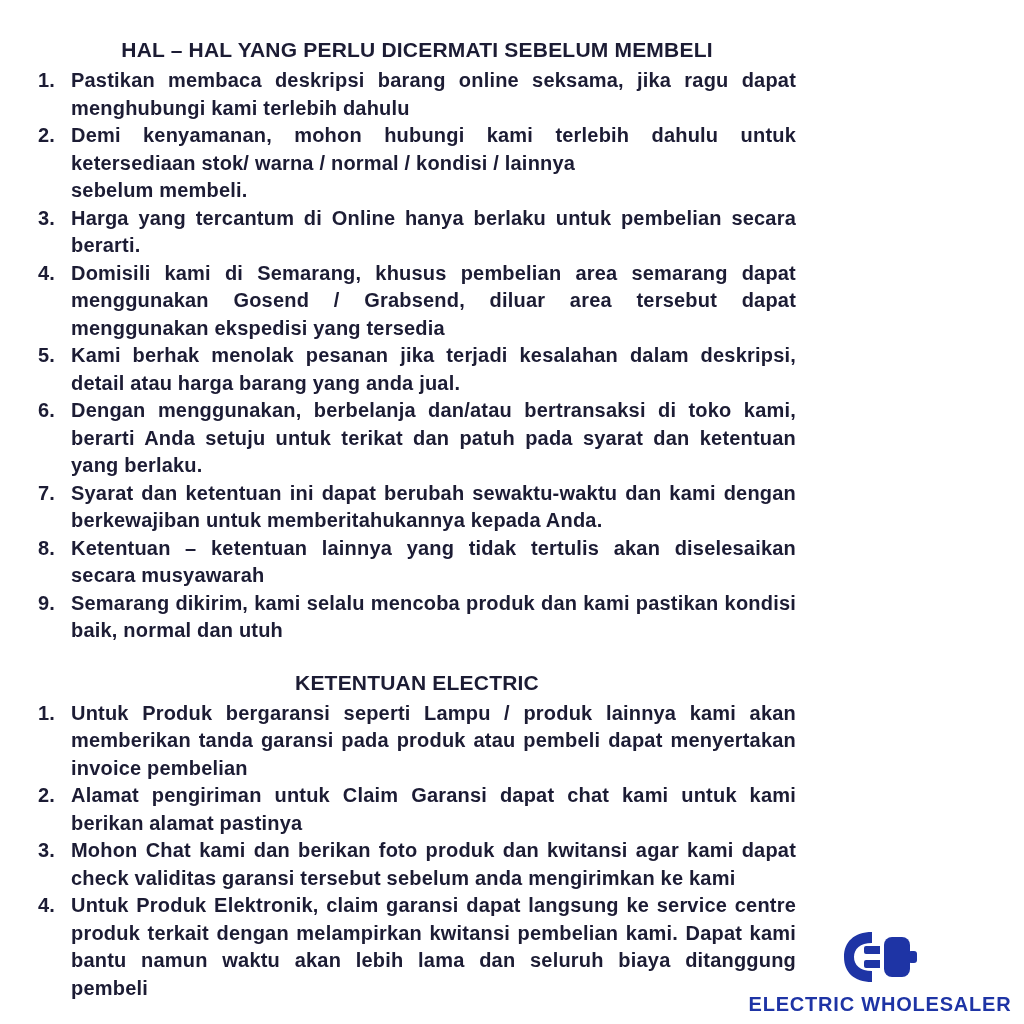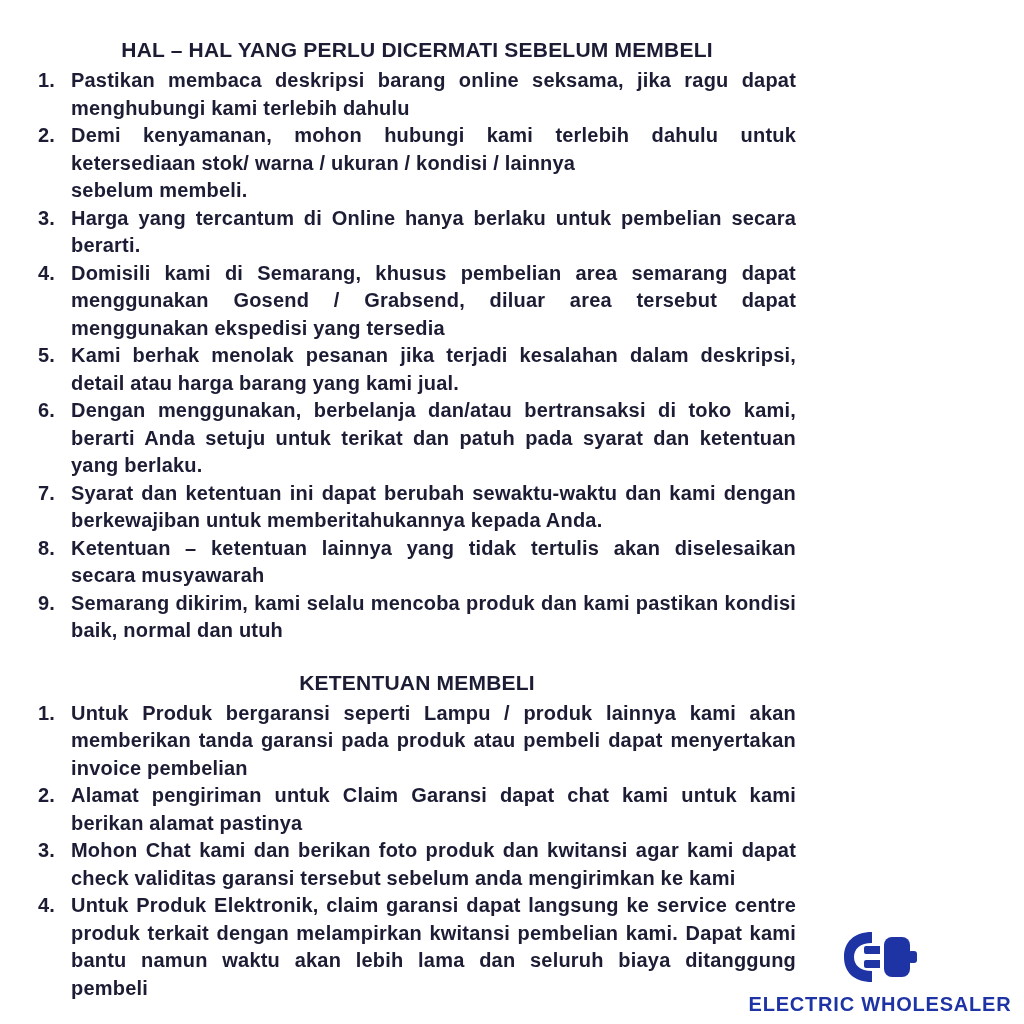--- a/index.html
+++ b/index.html
@@ -81,54 +81,54 @@
 
   <h1 class="section-title">HAL – HAL YANG PERLU DICERMATI SEBELUM MEMBELI</h1>
 
   <div class="list">
     <div class="item">
       <span class="num">1.</span>
       <span class="txt">Pastikan membaca deskripsi barang online seksama, jika ragu dapat menghubungi kami terlebih dahulu</span>
     </div>
     <div class="item">
       <span class="num">2.</span>
-      <span class="txt">Demi kenyamanan, mohon hubungi kami terlebih dahulu untuk ketersediaan stok/ warna / ukuran / kondisi / lainnya
+      <span class="txt">Demi kenyamanan, mohon hubungi kami terlebih dahulu untuk ketersediaan stok/ warna / normal / kondisi / lainnya
 sebelum membeli.</span>
     </div>
     <div class="item">
       <span class="num">3.</span>
       <span class="txt">Harga yang tercantum di Online hanya berlaku untuk pembelian secara berarti.</span>
     </div>
     <div class="item">
       <span class="num">4.</span>
       <span class="txt">Domisili kami di Semarang, khusus pembelian area semarang dapat menggunakan Gosend / Grabsend, diluar area tersebut dapat menggunakan ekspedisi yang tersedia</span>
     </div>
     <div class="item">
       <span class="num">5.</span>
-      <span class="txt">Kami berhak menolak pesanan jika terjadi kesalahan dalam deskripsi, detail atau harga barang yang kami jual.</span>
+      <span class="txt">Kami berhak menolak pesanan jika terjadi kesalahan dalam deskripsi, detail atau harga barang yang anda jual.</span>
     </div>
     <div class="item">
       <span class="num">6.</span>
       <span class="txt">Dengan menggunakan, berbelanja dan/atau bertransaksi di toko kami, berarti Anda setuju untuk terikat dan patuh pada syarat dan ketentuan yang berlaku.</span>
     </div>
     <div class="item">
       <span class="num">7.</span>
       <span class="txt">Syarat dan ketentuan ini dapat berubah sewaktu-waktu dan kami dengan berkewajiban untuk memberitahukannya kepada Anda.</span>
     </div>
     <div class="item">
       <span class="num">8.</span>
       <span class="txt">Ketentuan – ketentuan lainnya yang tidak tertulis akan diselesaikan secara musyawarah</span>
     </div>
     <div class="item">
       <span class="num">9.</span>
       <span class="txt">Semarang dikirim, kami selalu mencoba produk dan kami pastikan kondisi baik, normal dan utuh</span>
     </div>
   </div>
 
-  <h1 class="section-title second">KETENTUAN MEMBELI</h1>
+  <h1 class="section-title second">KETENTUAN ELECTRIC</h1>
 
   <div class="list">
     <div class="item">
       <span class="num">1.</span>
       <span class="txt">Untuk Produk bergaransi seperti Lampu / produk lainnya kami akan memberikan tanda garansi pada produk atau pembeli dapat menyertakan invoice pembelian</span>
     </div>
     <div class="item">
       <span class="num">2.</span>
       <span class="txt">Alamat pengiriman untuk Claim Garansi dapat chat kami untuk kami berikan alamat pastinya</span>
     </div>

